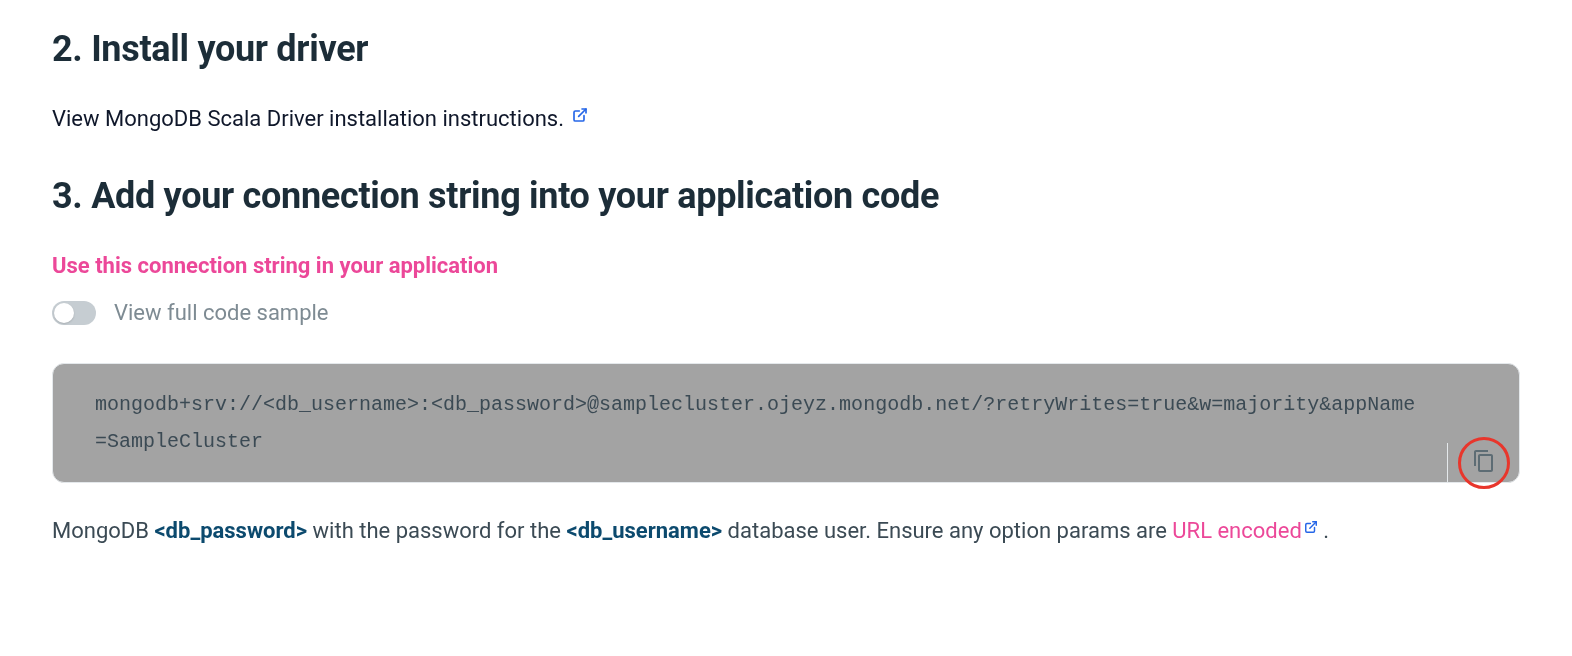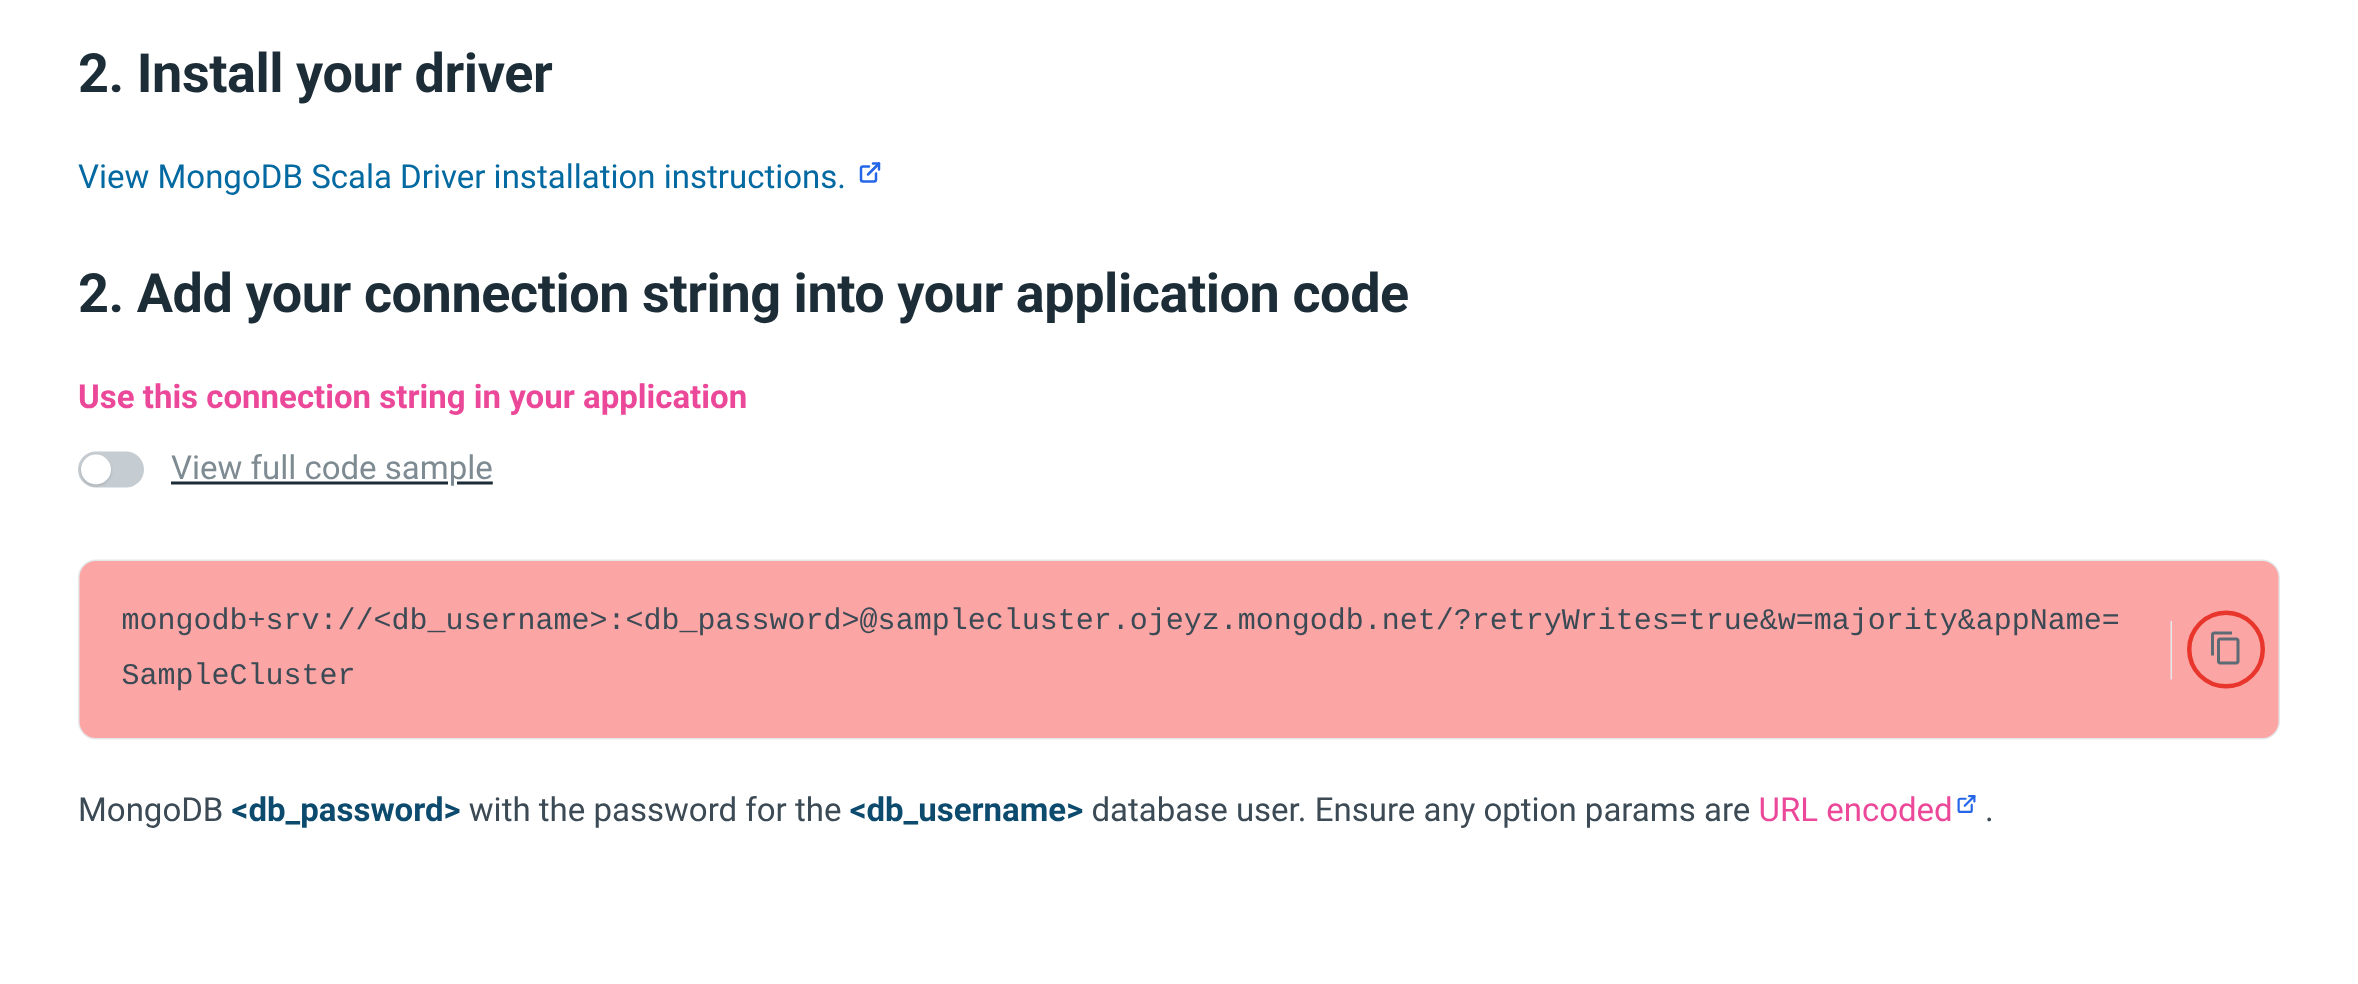--- a/index.html
+++ b/index.html
@@ -15,21 +15,21 @@
       width: 1572px;
     }
     h2 {
       font-size: 36px;
       font-weight: 700;
       color: #1c2d38;
       margin-bottom: 36px;
       letter-spacing: -0.3px;
     }
     .link {
-      color: #0369a1;
+      color: #0f172a;
       font-size: 22px;
       text-decoration: none;
       display: inline-flex;
       align-items: center;
       gap: 6px;
       margin-bottom: 44px;
     }
     .ext-icon {
       display: inline-flex;
       align-items: center;
@@ -41,22 +41,21 @@
       font-size: 22px;
       font-weight: 700;
       color: #ec4899;
       margin-bottom: 22px;
       margin-top: 32px;
     }
     .toggle-row {
       display: flex;
       align-items: center;
       gap: 18px;
-      margin-bottom: 48px;
-      text-decoration: underline;
+      margin-bottom: 38px;
     }
     .toggle {
       width: 44px;
       height: 24px;
       background: #c6cdd2;
       border-radius: 12px;
       position: relative;
       cursor: pointer;
     }
     .toggle-knob {
@@ -68,27 +67,28 @@
       top: 2px;
       left: 2px;
       box-shadow: 0 1px 2px rgba(0,0,0,0.15);
     }
     .toggle-label {
       font-size: 22px;
       color: #7e8b93;
     }
     .code-block {
       display: flex;
-      align-items: center;
+      align-items: flex-end;
       border: 1px solid #e4e8eb;
       border-radius: 12px;
-      background: #fca5a5;
+      background: #a3a3a3;
       margin-bottom: 30px;
       overflow: visible;
       position: relative;
+      padding-left: 14px;
     }
     .code-content {
       flex: 1;
       padding: 22px 28px;
       font-family: "SFMono-Regular", Consolas, "Liberation Mono", Menlo, monospace;
       font-size: 20px;
       color: #3b4a54;
       line-height: 1.85;
       white-space: pre-wrap;
       word-break: break-all;
@@ -144,21 +144,21 @@
   <span>View MongoDB Scala Driver installation instructions.</span>
   <span class="ext-icon">
     <svg width="16" height="16" viewBox="0 0 24 24" fill="none" stroke="#2566e8" stroke-width="2.5" stroke-linecap="round" stroke-linejoin="round">
       <path d="M18 13v6a2 2 0 0 1-2 2H5a2 2 0 0 1-2-2V8a2 2 0 0 1 2-2h6"></path>
       <polyline points="15 3 21 3 21 9"></polyline>
       <line x1="10" y1="14" x2="21" y2="3"></line>
     </svg>
   </span>
 </a>
 
-<h2>2. Add your connection string into your application code</h2>
+<h2>3. Add your connection string into your application code</h2>
 
 <div class="subheading">Use this connection string in your application</div>
 
 <div class="toggle-row">
   <div class="toggle">
     <div class="toggle-knob"></div>
   </div>
   <span class="toggle-label">View full code sample</span>
 </div>
 

